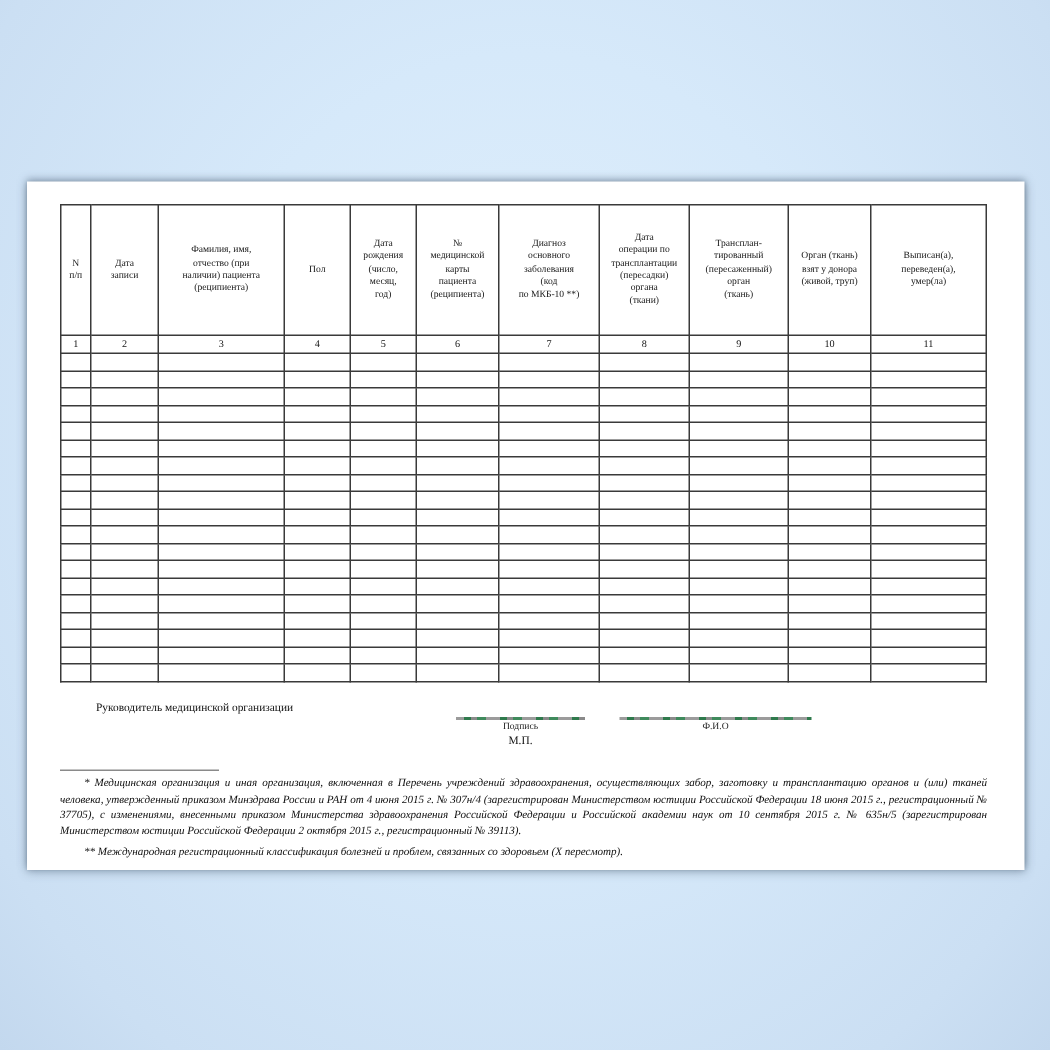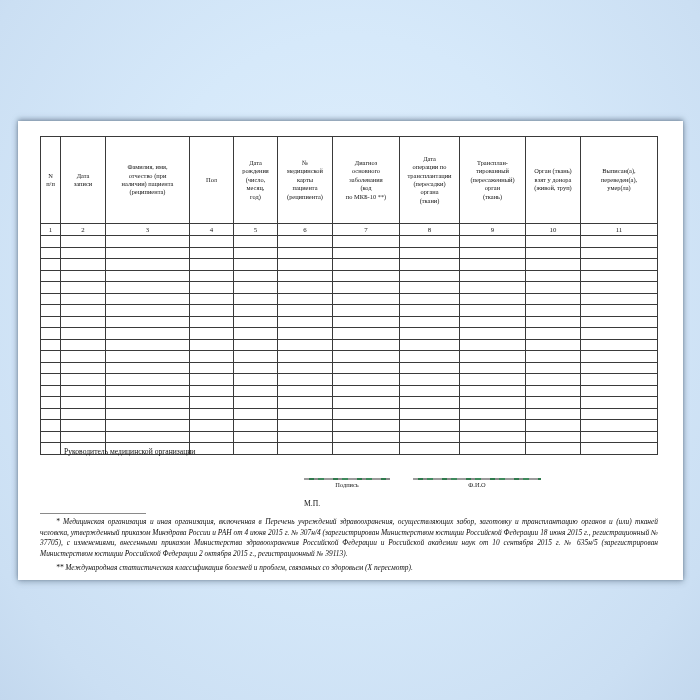--- a/index.html
+++ b/index.html
@@ -55,21 +55,21 @@
     line-height: 11px;
     text-align: center;
     color: #151515;
   }
   table.register tbody td.blank {
     height: 10.5px;
   }
   .sig-role {
     position: absolute;
     left: 22px;
-    top: 326px;
+    top: 346px;
     font-size: 7.6px;
     color: #101010;
     white-space: nowrap;
     padding-left: 24px;
   }
   .sig-group {
     position: absolute;
     top: 357px;
   }
   .sig-group .rule {
@@ -81,23 +81,23 @@
     text-align: center;
     font-size: 6.4px;
     margin-top: 1px;
     color: #1c1c1c;
   }
   .sig-group.g1 { left: 286px; width: 86px; }
   .sig-group.g2 { left: 395px; width: 128px; }
   .stamp {
     position: absolute;
     left: 286px;
-    top: 378px;
+    top: 368px;
     width: 86px;
-    text-align: left;
+    text-align: center;
     font-size: 7.6px;
     color: #101010;
   }
   .footnote-rule {
     position: absolute;
     left: 22px;
     top: 392px;
     width: 106px;
     height: 1px;
     background: #8a8a8a;
@@ -457,16 +457,16 @@
     <div class="rule"></div>
     <span class="caption">Ф.И.О</span>
   </div>
 
   <div class="stamp">М.П.</div>
 
   <div class="footnote-rule"></div>
 
   <div class="footnotes">
     <p>* Медицинская организация и иная организация, включенная в Перечень учреждений здравоохранения, осуществляющих забор, заготовку и трансплантацию органов и (или) тканей человека, утвержденный приказом Минздрава России и РАН от 4 июня 2015 г. № 307н/4 (зарегистрирован Министерством юстиции Российской Федерации 18 июня 2015 г., регистрационный № 37705), с изменениями, внесенными приказом Министерства здравоохранения Российской Федерации и Российской академии наук от 10 сентября 2015 г. № 635н/5 (зарегистрирован Министерством юстиции Российской Федерации 2 октября 2015 г., регистрационный № 39113).</p>
-    <p>** Международная статистическая классификация болезней и проблем, связанных со здоровьем (X пересмотр).</p>
+    <p>** Международная регистрационный классификация болезней и проблем, связанных со здоровьем (X пересмотр).</p>
   </div>
 
 </div>
 
 </body></html>

